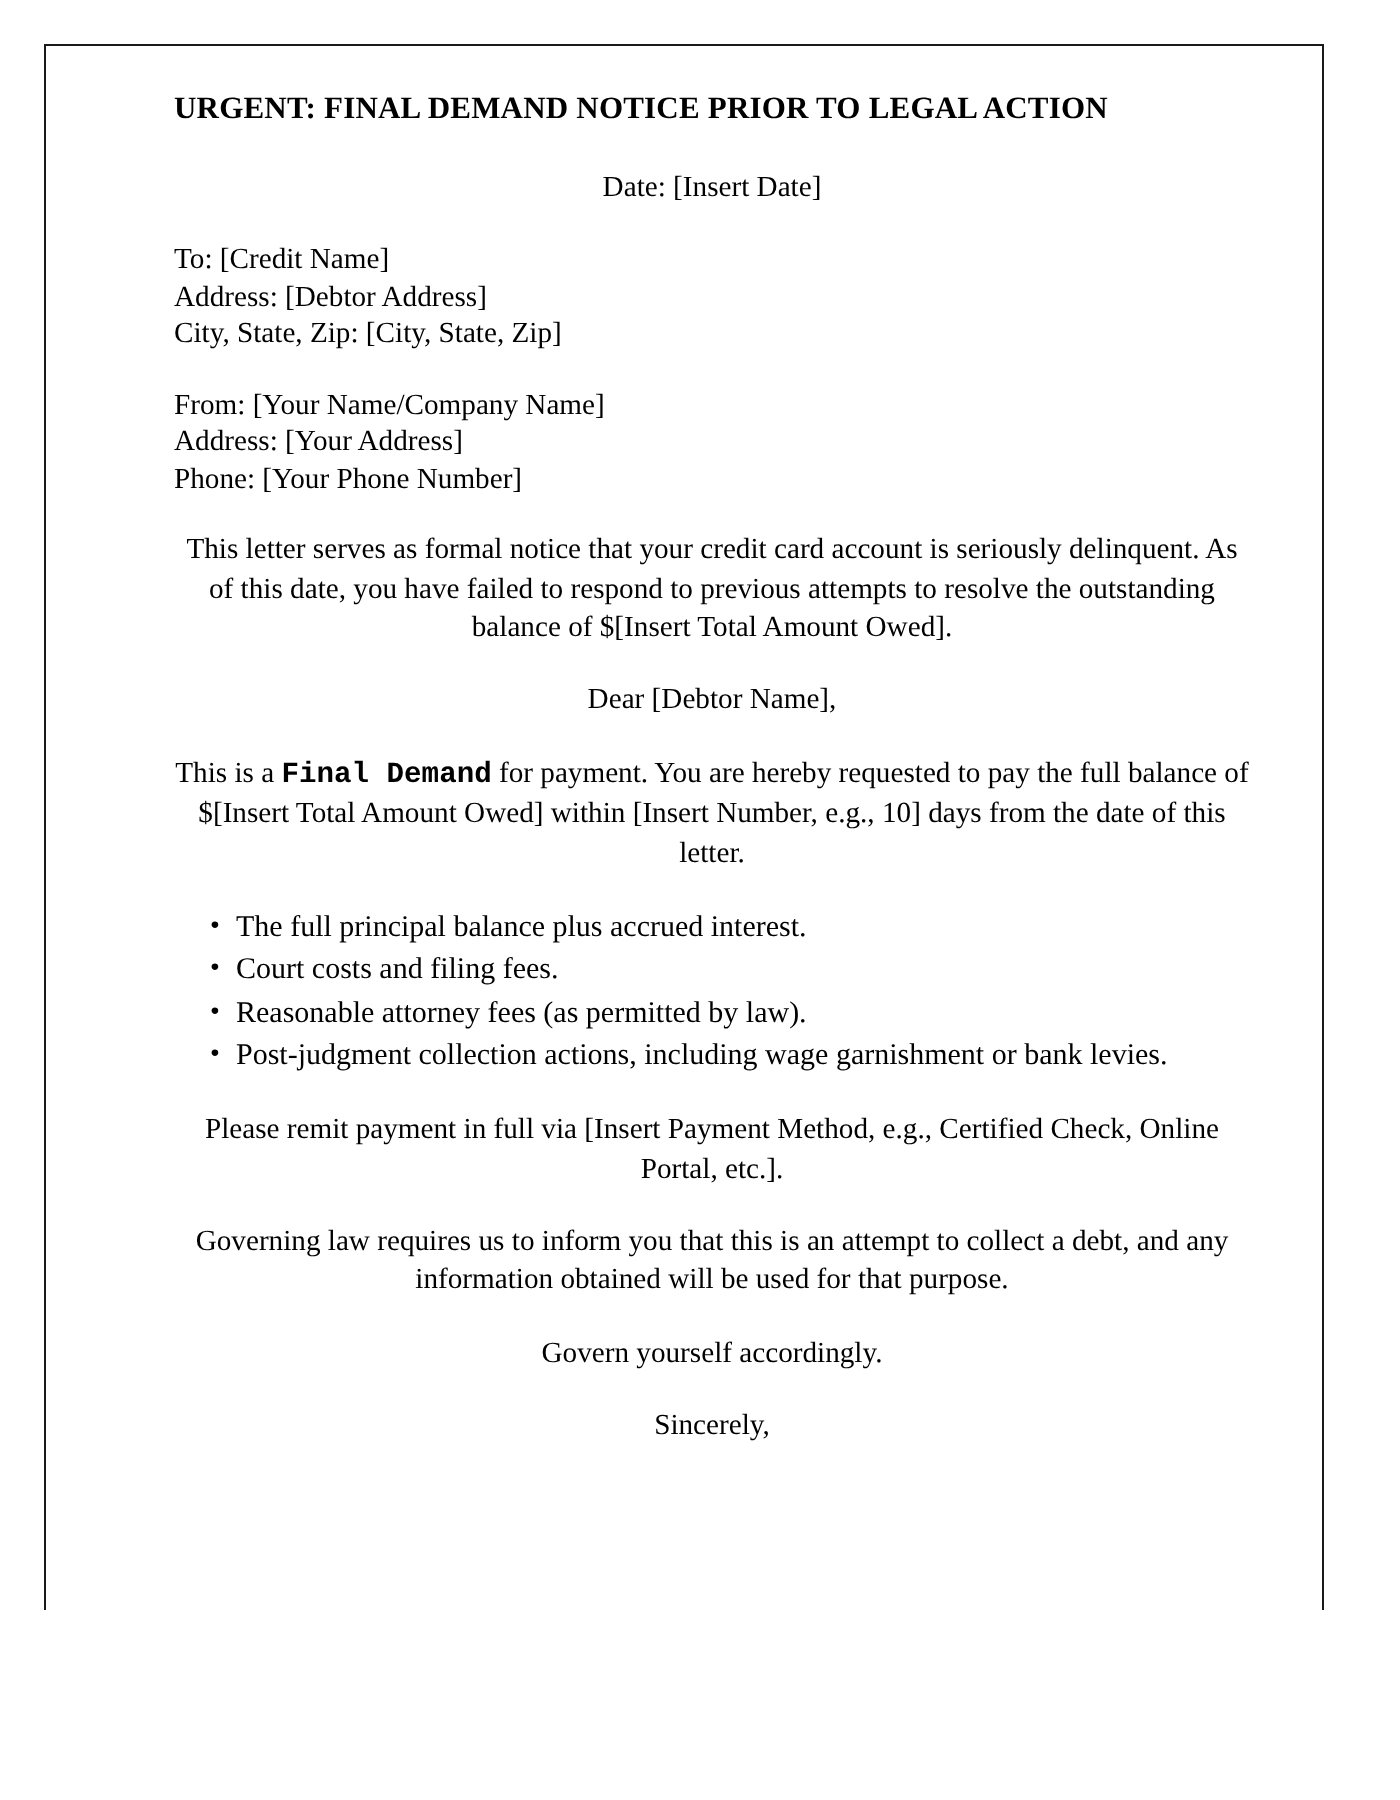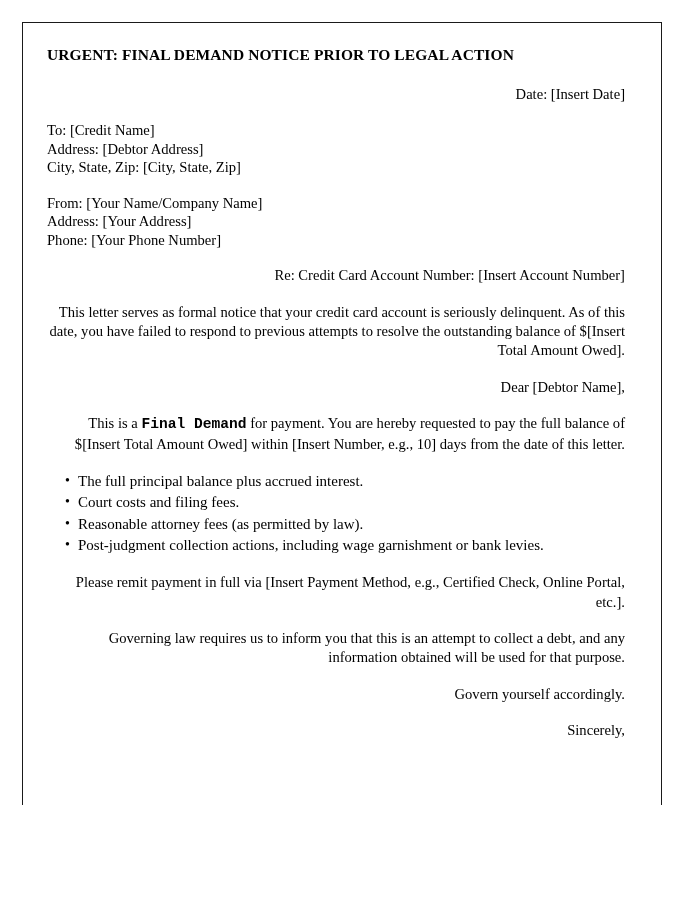--- a/index.html
+++ b/index.html
@@ -22,41 +22,42 @@
     top: 22px;
     width: 640px;
     height: 783px;
     box-sizing: border-box;
     background: #ffffff;
     border-left: 1.4px solid #1a1a1a;
     border-right: 1.4px solid #1a1a1a;
     border-top: 1.4px solid #1a1a1a;
     border-bottom: none;
     overflow: hidden;
+    padding-left: 40px;
   }
 
   .page-inner {
     padding: 23px 36px 0 24px;
   }
 
   .doc-title {
     font-size: 15.5px;
     font-weight: bold;
     letter-spacing: 0.1px;
     color: #000000;
     margin: 0 0 20px 0;
     line-height: 1.2;
   }
 
   p.para {
     font-size: 14.6px;
     line-height: 1.33;
     color: #000000;
     margin: 0 0 17px 0;
-    text-align: right;
+    text-align: center;
   }
 
   
   .block-lines {
     margin: 0 0 17px 0;
   }
   .block-lines .line {
     font-size: 14.6px;
     line-height: 1.27;
     color: #000000;
@@ -102,21 +103,20 @@
       <span class="line">Address: [Debtor Address]</span>
       <span class="line">City, State, Zip: [City, State, Zip]</span>
     </div>
 
     <div class="block-lines">
       <span class="line">From: [Your Name/Company Name]</span>
       <span class="line">Address: [Your Address]</span>
       <span class="line">Phone: [Your Phone Number]</span>
     </div>
 
-    <p class="para">Re: Credit Card Account Number: [Insert Account Number]</p>
 
     <p class="para">This letter serves as formal notice that your credit card account is seriously delinquent. As of this date, you have failed to respond to previous attempts to resolve the outstanding balance of $[Insert Total Amount Owed].</p>
 
     <p class="para">Dear [Debtor Name],</p>
 
     <p class="para"><span>This is a </span><span class="inline-bold">Final Demand</span><span> for payment. You are hereby requested to pay the full balance of $[Insert Total Amount Owed] within [Insert Number, e.g., 10] days from the date of this letter.</span></p>
 
 
     <ul class="bullets">
       <li>The full principal balance plus accrued interest.</li>

